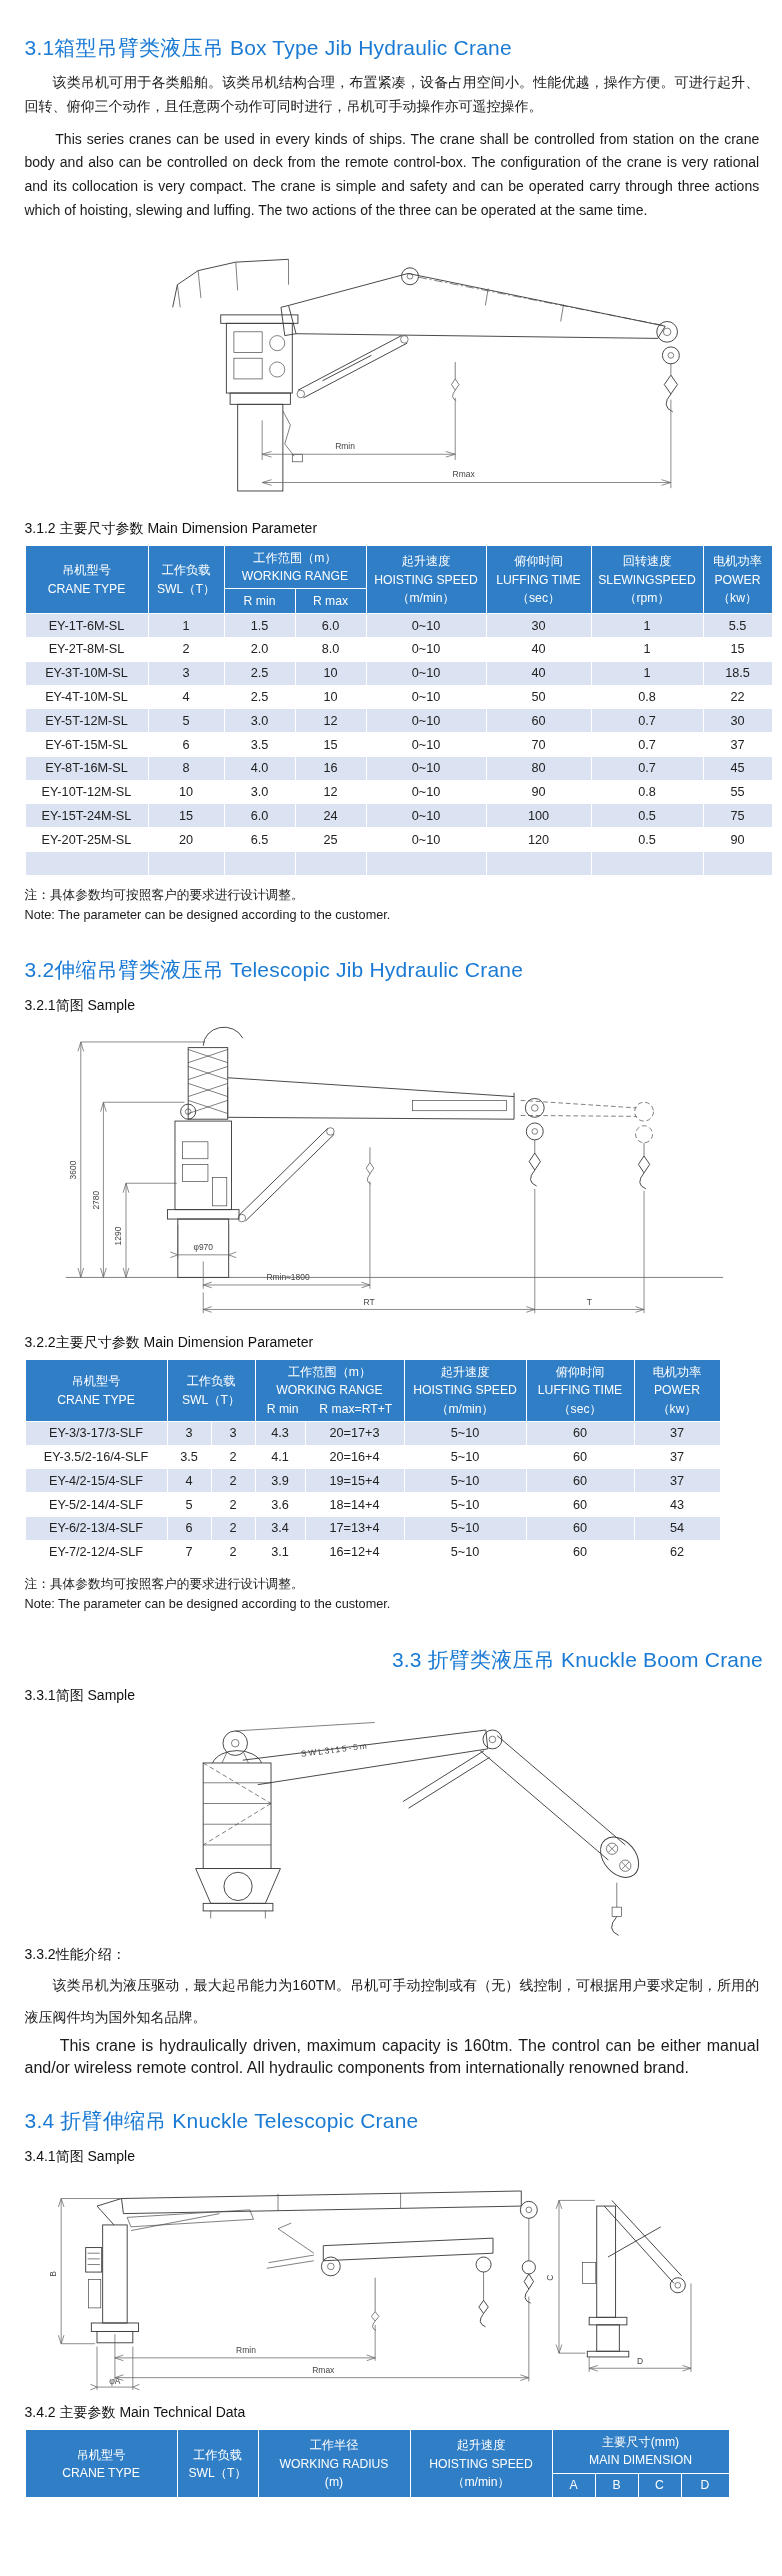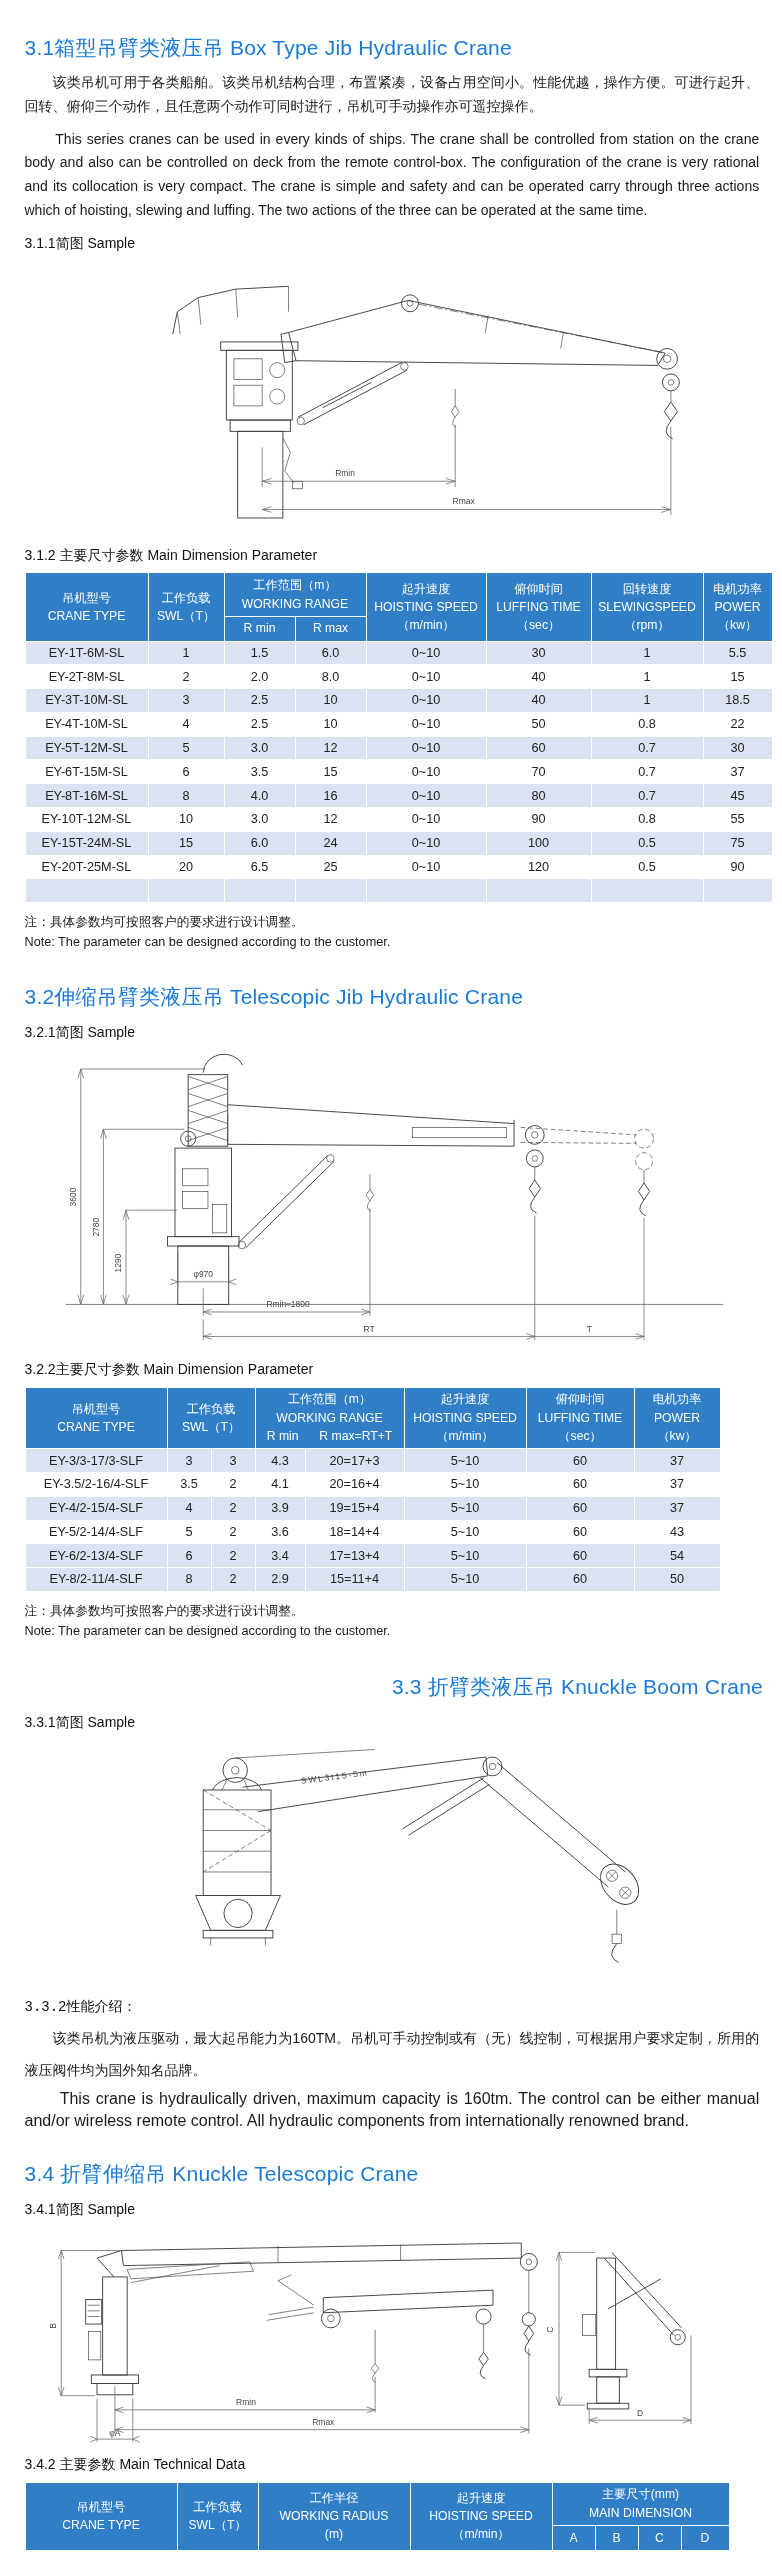--- a/index.html
+++ b/index.html
@@ -30,21 +30,20 @@
   .subflex{display:flex;justify-content:space-around;}
 </style>
 </head>
 <body>
 
 <div class="page">
 
   <h2 class="sec">3.1箱型吊臂类液压吊  Box Type Jib Hydraulic Crane</h2>
   <p class="cn">该类吊机可用于各类船舶。该类吊机结构合理，布置紧凑，设备占用空间小。性能优越，操作方便。可进行起升、回转、俯仰三个动作，且任意两个动作可同时进行，吊机可手动操作亦可遥控操作。</p>
   <p class="en">This series cranes can be used in every kinds of ships. The crane shall be controlled from station on the crane body and also can be controlled on deck from the remote control-box. The configuration of the crane is very rational and its collocation is very compact. The crane is simple and safety and can be operated carry through three actions which of hoisting, slewing and luffing. The two actions of the three can be operated at the same time.</p>
-  <h3 class="sub">3.1.1简图  Sample</h3>
 
   <svg class="diagram" width="660" height="275" viewBox="0 0 660 292">
     <g>
 
       <polyline class="ln" points="95,80 100,56 122,41 162,32 218,29"></polyline>
       <polyline class="lnt" points="100,56 103,80"></polyline>
         <polyline class="lnt" points="122,41 125,70"></polyline>
       <polyline class="lnt" points="162,32 164,62"></polyline>
         <polyline class="lnt" points="218,29 218,56"></polyline>
 
@@ -453,29 +452,29 @@
         <tr class="row-odd">
           <td>EY-6/2-13/4-SLF</td>
           <td>6</td>
           <td>2</td>
           <td>3.4</td>
           <td>17=13+4</td>
           <td>5~10</td>
           <td>60</td>
           <td>54</td>
         </tr>
-        <tr class="row-odd">
-          <td>EY-8/2-11/4-SLF</td>
-          <td>8</td>
+        <tr class="row-even">
+          <td>EY-7/2-12/4-SLF</td>
+          <td>7</td>
           <td>2</td>
-          <td>2.9</td>
-          <td>15=11+4</td>
+          <td>3.1</td>
+          <td>16=12+4</td>
           <td>5~10</td>
           <td>60</td>
-          <td>50</td>
+          <td>62</td>
         </tr>
       </tbody>
   </table>
 
   <div class="note">
     <div>注：具体参数均可按照客户的要求进行设计调整。</div>
     <div>Note: The parameter can be designed according to the customer.</div>
   </div>
 
   <h2 class="sec" style="margin-top:32px;text-align:right;">3.3 折臂类液压吊 Knuckle Boom Crane</h2>
@@ -520,21 +519,21 @@
       <path class="ln" d="M557,218 q-12,14 2,20"></path>
 
       <path class="ln" d="M110,167 L200,167 L184,204 L126,204 Z"></path>
       <circle class="ln" cx="155" cy="186" r="15"></circle>
       <rect class="ln" x="118" y="204" width="74" height="8"></rect>
       <line class="lnt" x1="126" y1="212" x2="126" y2="220"></line>
         <line class="lnt" x1="184" y1="212" x2="184" y2="220"></line>
     </g>
   </svg>
 
-  <h3 class="sub" style="margin-top:26px;font-family:Liberation Mono, monospace;">3.3.2性能介绍：</h3>
+  <h3 class="sub" style="margin-top:1px;">3.3.2性能介绍：</h3>
   <p class="cn2">该类吊机为液压驱动，最大起吊能力为160TM。吊机可手动控制或有（无）线控制，可根据用户要求定制，所用的液压阀件均为国外知名品牌。</p>
   <p class="en2">This crane is hydraulically driven, maximum capacity is 160tm. The control can be either manual and/or wireless remote control. All hydraulic components from internationally renowned brand.</p>
 
   <h2 class="sec" style="margin-top:28px;">3.4 折臂伸缩吊 Knuckle Telescopic Crane</h2>
   <h3 class="sub">3.4.1简图 Sample</h3>
 
   <svg class="diagram" width="726" height="219" viewBox="0 0 770 232">
     <g>
 
       <line class="dim" x1="32" y1="28" x2="32" y2="182"></line>

